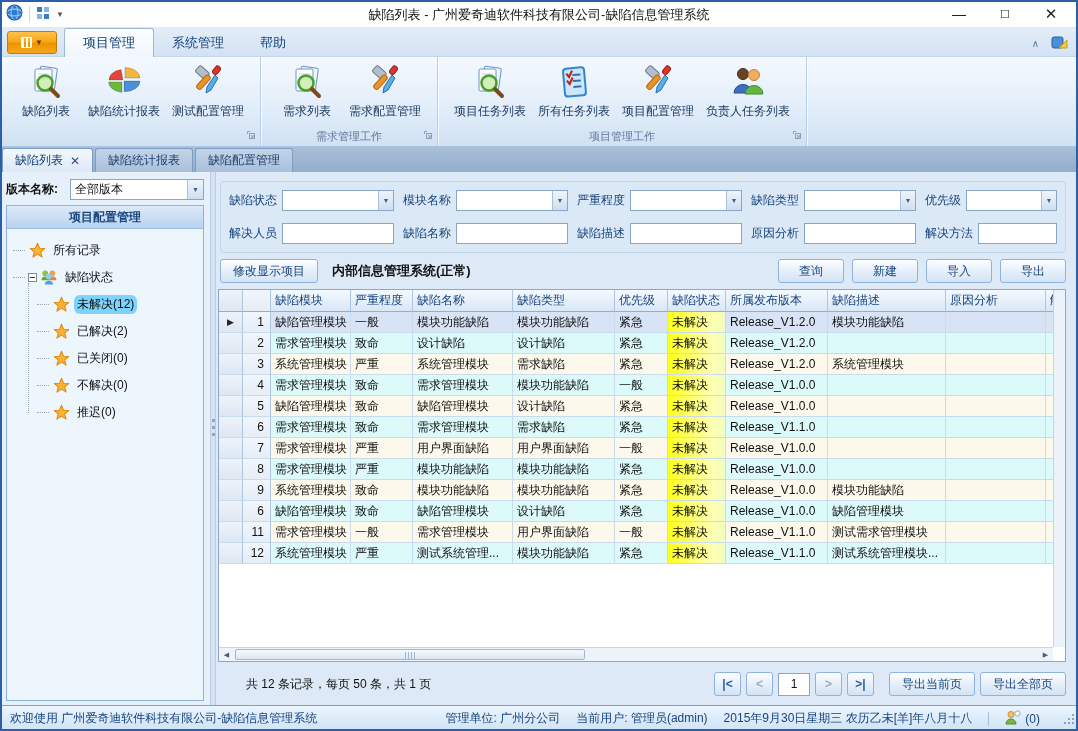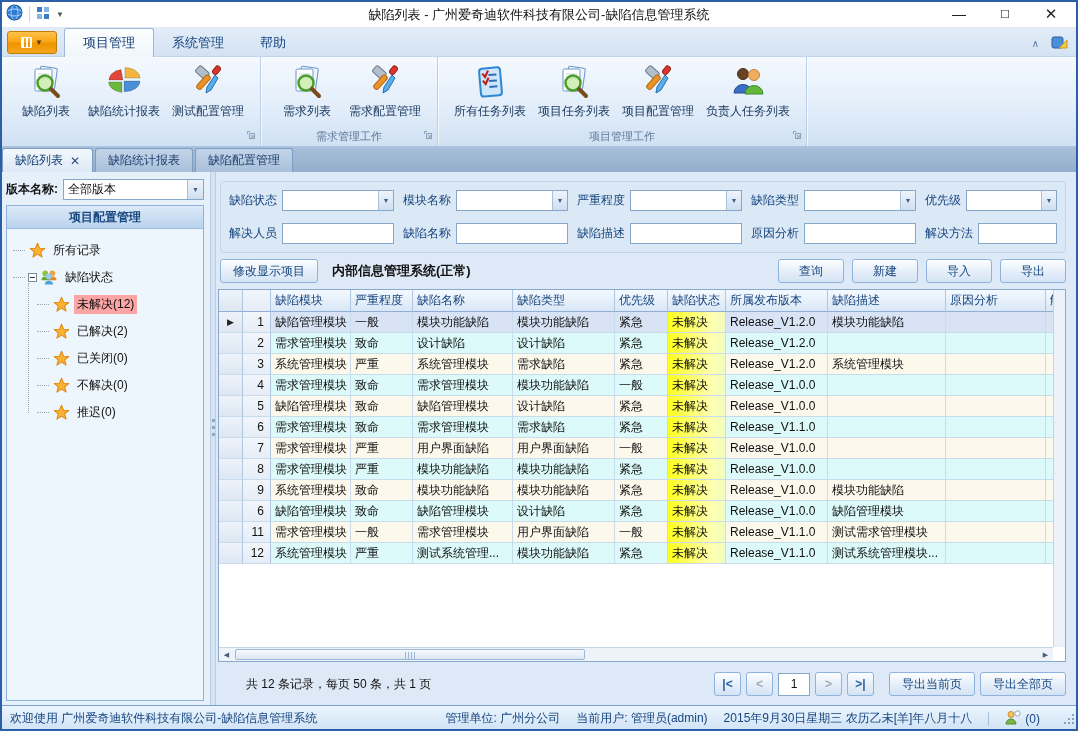--- a/index.html
+++ b/index.html
@@ -40,38 +40,38 @@
 
   
   .doctabs { position:absolute; left:0; top:147px; right:0; height:25px; background:linear-gradient(#a9bfd9,#93aecb); display:flex; align-items:flex-end; padding-left:2px; }
   .dtab { height:24px; padding:0 12px; display:flex; align-items:center; gap:7px; margin-right:2px; font-size:12px; color:#1d3f6e; background:linear-gradient(#c3d4e8,#a9bfda); border:1px solid #7e9dc2; border-bottom:none; border-radius:3px 3px 0 0; }
   .dtab.active { background:linear-gradient(#f3f8fd,#dde9f6); color:#123c72; }
   .dtab .x { font-size:12px; color:#2c4f80; }
 
   
   .bodyarea { position:absolute; left:0; top:172px; right:0; bottom:26px; display:flex; }
   .sidebar { width:210px; background:#e6f0fb; position:relative; padding:6px 6px 4px 6px; }
-  .version-row { display:flex; align-items:center; gap:5px; height:23px; }
+  .version-row { display:flex; align-items:center; gap:12px; height:23px; }
   .version-label { font-weight:bold; color:#111; white-space:nowrap; }
   .combo { flex:1; height:21px; background:#fff; border:1px solid #86a7c8; display:flex; align-items:center; }
   .combo .val { flex:1; padding-left:4px; color:#111; }
   .combo .cb { width:16px; height:100%; background:linear-gradient(#eef4fb,#cfdff0); border-left:1px solid #a8c0da; display:flex; align-items:center; justify-content:center; font-size:7px; color:#40618c; }
   .sidepanel { position:absolute; left:6px; right:6px; top:33px; bottom:4px; border:1px solid #8fb2dc; background:#edf5fd; }
   .sidepanel-h { height:23px; background:linear-gradient(#ddeaf9,#b9d2ee); border-bottom:1px solid #9dbde2; display:flex; align-items:center; justify-content:center; font-weight:bold; color:#17457e; }
   .tree { padding:8px 4px 0 6px; }
   .titem { display:flex; align-items:center; height:27px; position:relative; }
   .titem .stub { width:12px; border-top:1px dotted #98a6b6; margin-right:3px; flex:none; }
   .titem.lv2 { padding-left:24px; }
   .tchildren { position:relative; }
   .tchildren::before { content:''; position:absolute; left:15px; top:-8px; bottom:13px; border-left:1px dotted #98a6b6; }
   .texp { width:9px; height:9px; border:1px solid #7f8a99; background:#fff; margin-right:3px; position:relative; flex:none; }
   .texp::after { content:''; position:absolute; left:1px; right:1px; top:3px; border-top:1px solid #333; }
   .ticon { width:18px; display:flex; justify-content:center; margin-right:4px; flex:none; }
   .tlabel { color:#111; padding:1px 3px; white-space:nowrap; }
-  .titem.selected .tlabel { background:#fca5a5; }
+  .titem.selected .tlabel { background:#7dd3fc;border-radius:6px; }
 
   .splitter { width:6px; background:#d5e2f1; border-left:1px solid #b9cde4; border-right:1px solid #b9cde4; position:relative; }
   .splitter i { position:absolute; left:1px; width:3px; height:3px; background:#8fa6bf; }
   .splitter i:nth-child(1){top:247px}.splitter i:nth-child(2){top:254px}.splitter i:nth-child(3){top:261px}
 
   .main { flex:1; position:relative; background:#dde9f7; }
 
   
   .filters { position:absolute; left:4px; right:12px; top:9px; height:72px; background:#dbe8f6; border:1px solid #c0d4ea; border-radius:4px; padding:8px 8px; display:flex; flex-direction:column; justify-content:space-between; }
   .frow { display:flex; align-items:center; gap:9px; }
@@ -255,44 +255,44 @@
             <path d="M1.5 4 V1.5 H4" fill="none" stroke="#7a91ad"></path>
             <rect x="3.5" y="3.5" width="5" height="5" fill="none" stroke="#7a91ad"></rect>
             <path d="M5 5 l2 2 M7.2 5 v2.2 h-2.2" fill="none" stroke="#7a91ad"></path>
           </svg></span>
       </div>
       <div class="rgroup">
         <div class="rbtns">
           <div class="rbtn">
             <div class="ricon">
               <svg width="34" height="34" viewBox="0 0 34 34">
+                <rect x="10" y="2" width="17" height="22" rx="1.5" fill="#eef5fd" stroke="#6a93c8" transform="rotate(8 18 13)"></rect>
+                <rect x="6" y="4" width="17" height="22" rx="1.5" fill="#fff" stroke="#6a93c8"></rect>
+                <line x1="9" y1="9" x2="20" y2="9" stroke="#bdd3ea"></line>
+                <line x1="9" y1="13" x2="20" y2="13" stroke="#bdd3ea"></line>
+                <circle cx="16" cy="18" r="7.5" fill="rgba(180,228,140,.6)" stroke="#4a9e2a" stroke-width="2.5"></circle>
+                <line x1="22" y1="24" x2="29" y2="31" stroke="#7a4a1a" stroke-width="4" stroke-linecap="round"></line>
+              </svg>
+            </div>
+            <div class="rlabel">项目任务列表</div>
+          </div>
+          <div class="rbtn">
+            <div class="ricon">
+              <svg width="34" height="34" viewBox="0 0 34 34">
                 <g transform="rotate(-5 17 17)">
                   <rect x="7" y="3" width="21" height="28" rx="3" fill="#cde6fb" stroke="#2f86d2" stroke-width="2"></rect>
                   <line x1="16" y1="10" x2="24" y2="10" stroke="#2f6fb2" stroke-width="2"></line>
                   <line x1="16" y1="16" x2="24" y2="16" stroke="#2f6fb2" stroke-width="2"></line>
                   <line x1="16" y1="22" x2="24" y2="22" stroke="#2f6fb2" stroke-width="2"></line>
                   <path d="M10 8 l2.5 3.5 l3.5-6" stroke="#c51f1f" stroke-width="2.2" fill="none"></path>
                   <path d="M10 15 l2.5 3.5 l3.5-6" stroke="#c51f1f" stroke-width="2.2" fill="none"></path>
                 </g>
               </svg>
             </div>
             <div class="rlabel">所有任务列表</div>
-          </div>
-          <div class="rbtn">
-            <div class="ricon">
-              <svg width="34" height="34" viewBox="0 0 34 34">
-                <rect x="10" y="2" width="17" height="22" rx="1.5" fill="#eef5fd" stroke="#6a93c8" transform="rotate(8 18 13)"></rect>
-                <rect x="6" y="4" width="17" height="22" rx="1.5" fill="#fff" stroke="#6a93c8"></rect>
-                <line x1="9" y1="9" x2="20" y2="9" stroke="#bdd3ea"></line>
-                <line x1="9" y1="13" x2="20" y2="13" stroke="#bdd3ea"></line>
-                <circle cx="16" cy="18" r="7.5" fill="rgba(180,228,140,.6)" stroke="#4a9e2a" stroke-width="2.5"></circle>
-                <line x1="22" y1="24" x2="29" y2="31" stroke="#7a4a1a" stroke-width="4" stroke-linecap="round"></line>
-              </svg>
-            </div>
-            <div class="rlabel">项目任务列表</div>
           </div>
           <div class="rbtn">
             <div class="ricon">
               <svg width="34" height="34" viewBox="0 0 34 34">
                 <rect x="5" y="3" width="13" height="8" rx="2" fill="#b3becb" stroke="#68788e" transform="rotate(42 11 7)"></rect>
                 <rect x="10" y="9" width="5.5" height="17" rx="2.5" fill="#ec9227" stroke="#b56a12" transform="rotate(42 13 17)"></rect>
                 <rect x="23" y="1" width="5.5" height="9" rx="2.5" fill="#d8362a" stroke="#9e1f16" transform="rotate(38 26 5)"></rect>
                 <path d="M24 10 L16 22 L15 28 L20 25 L27 13 Z" fill="#58aee8" stroke="#2a6fae"></path>
               </svg>
             </div>

